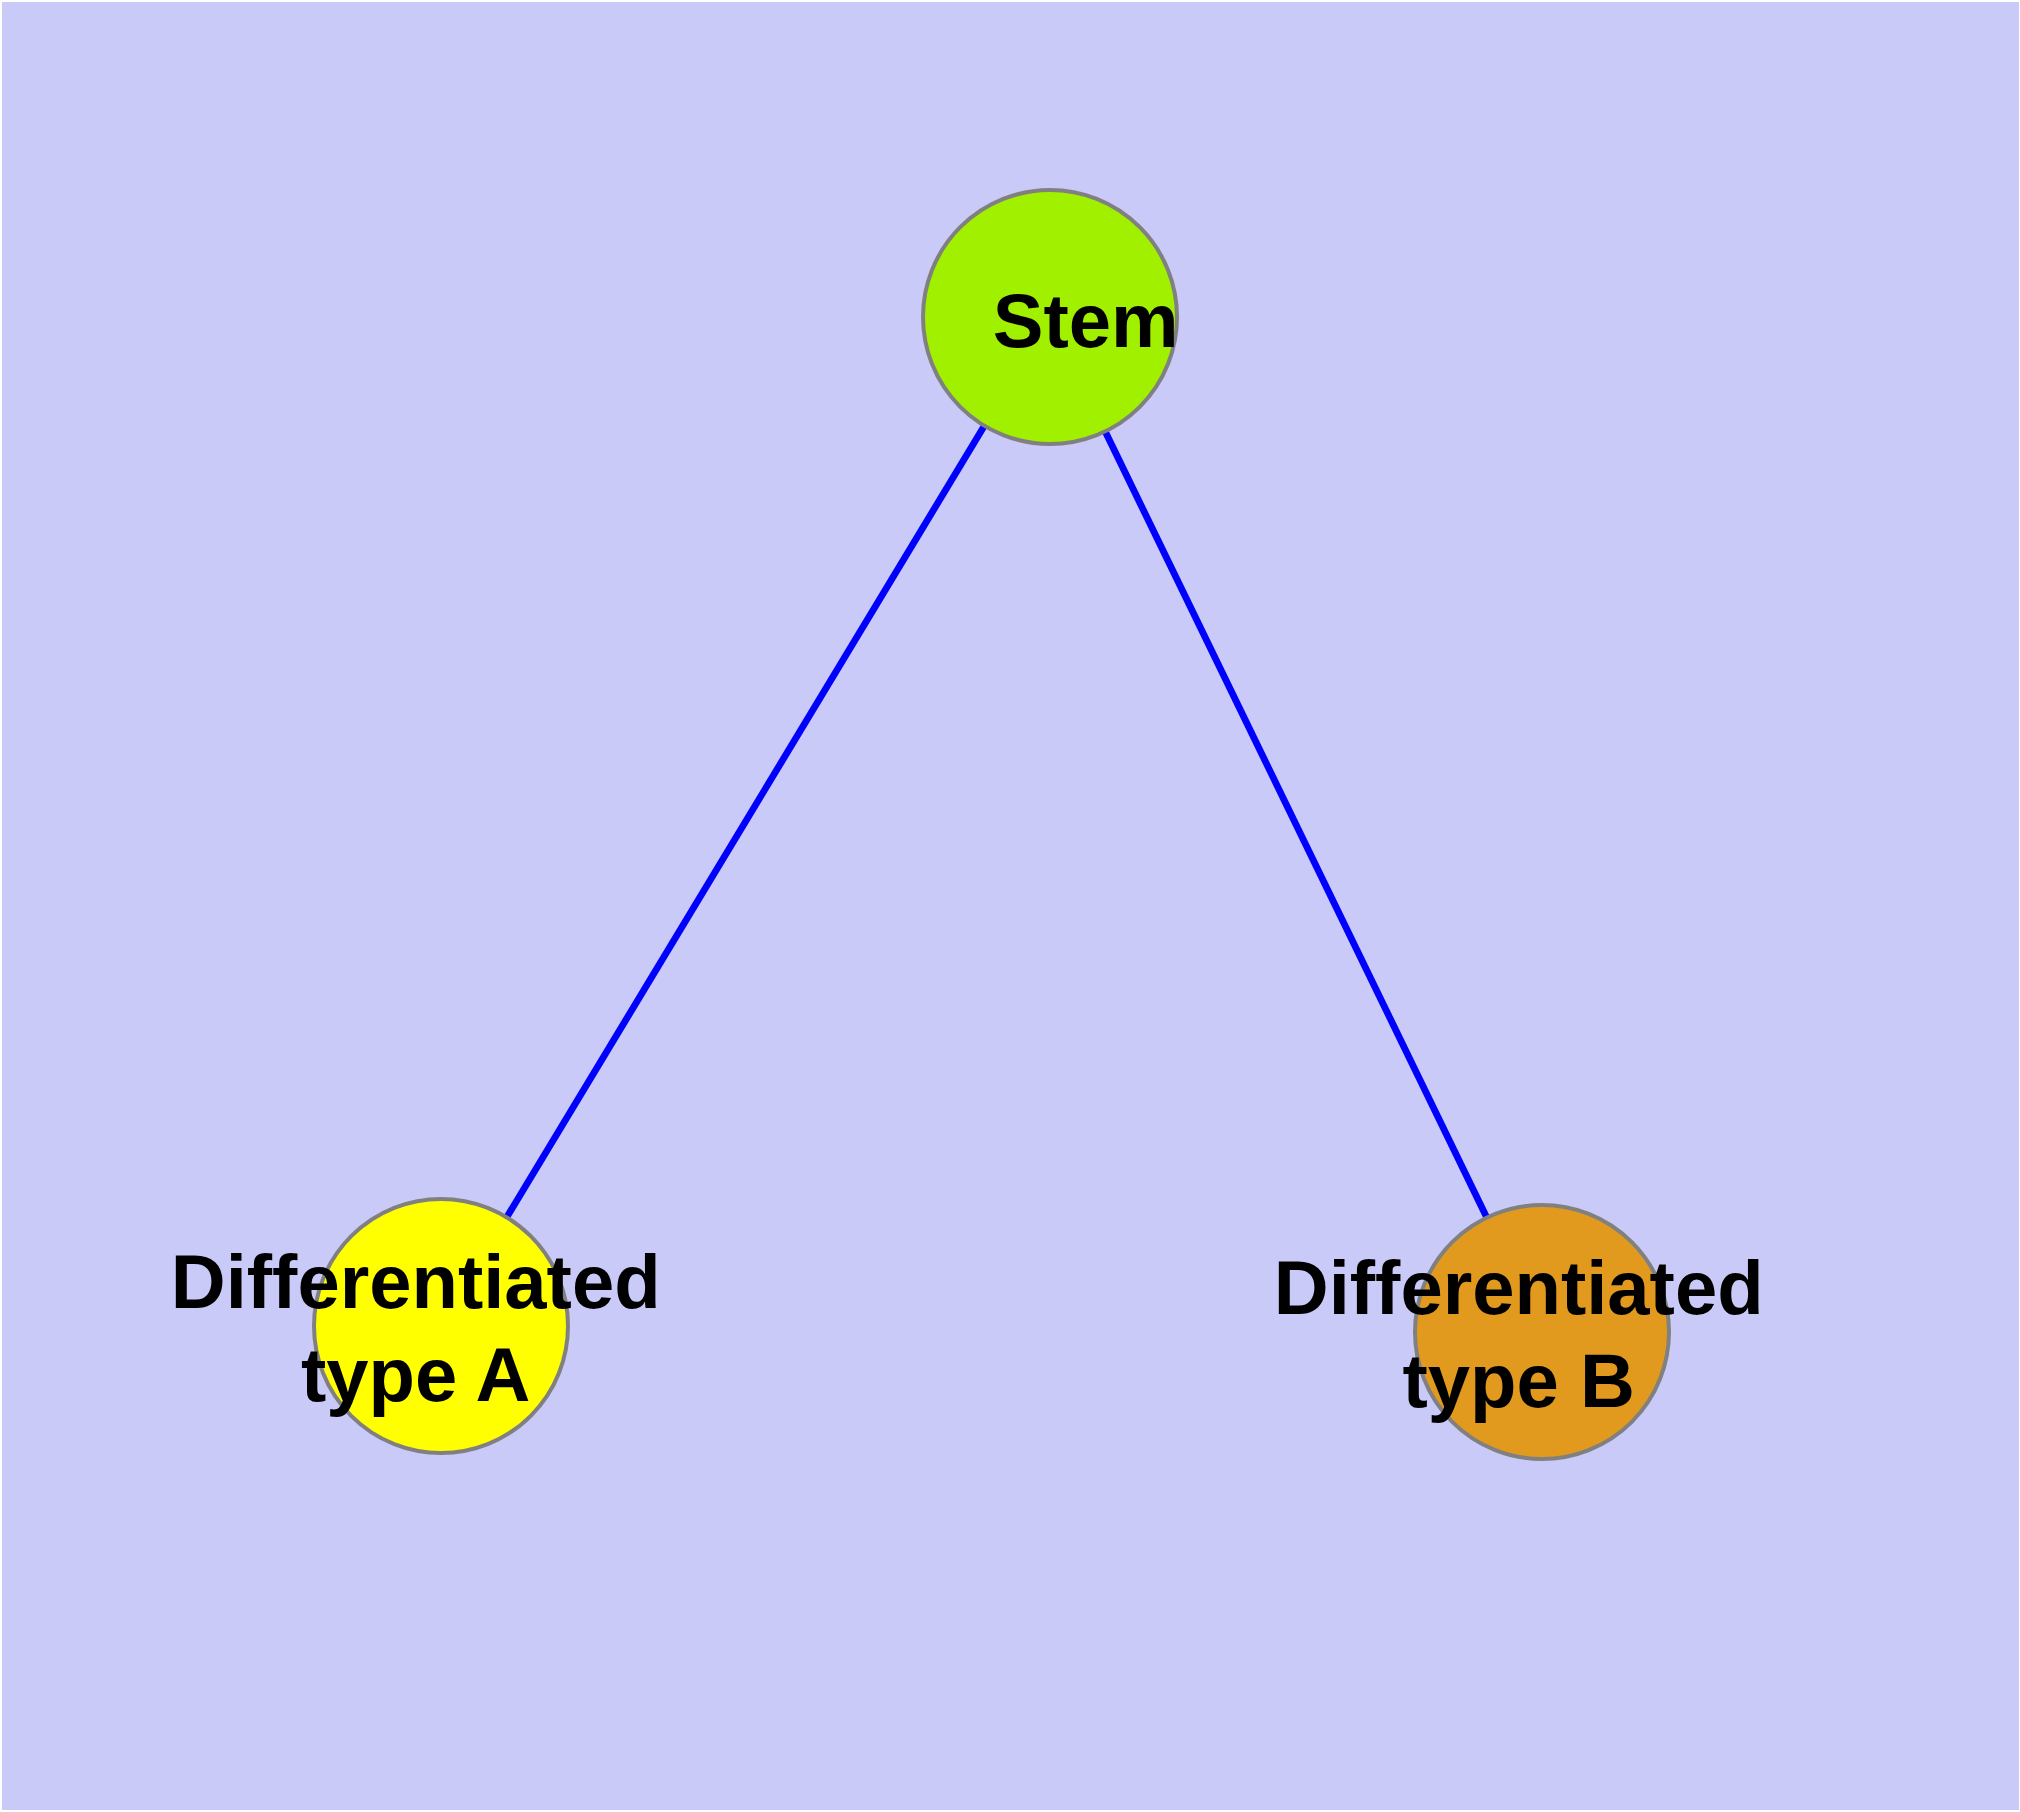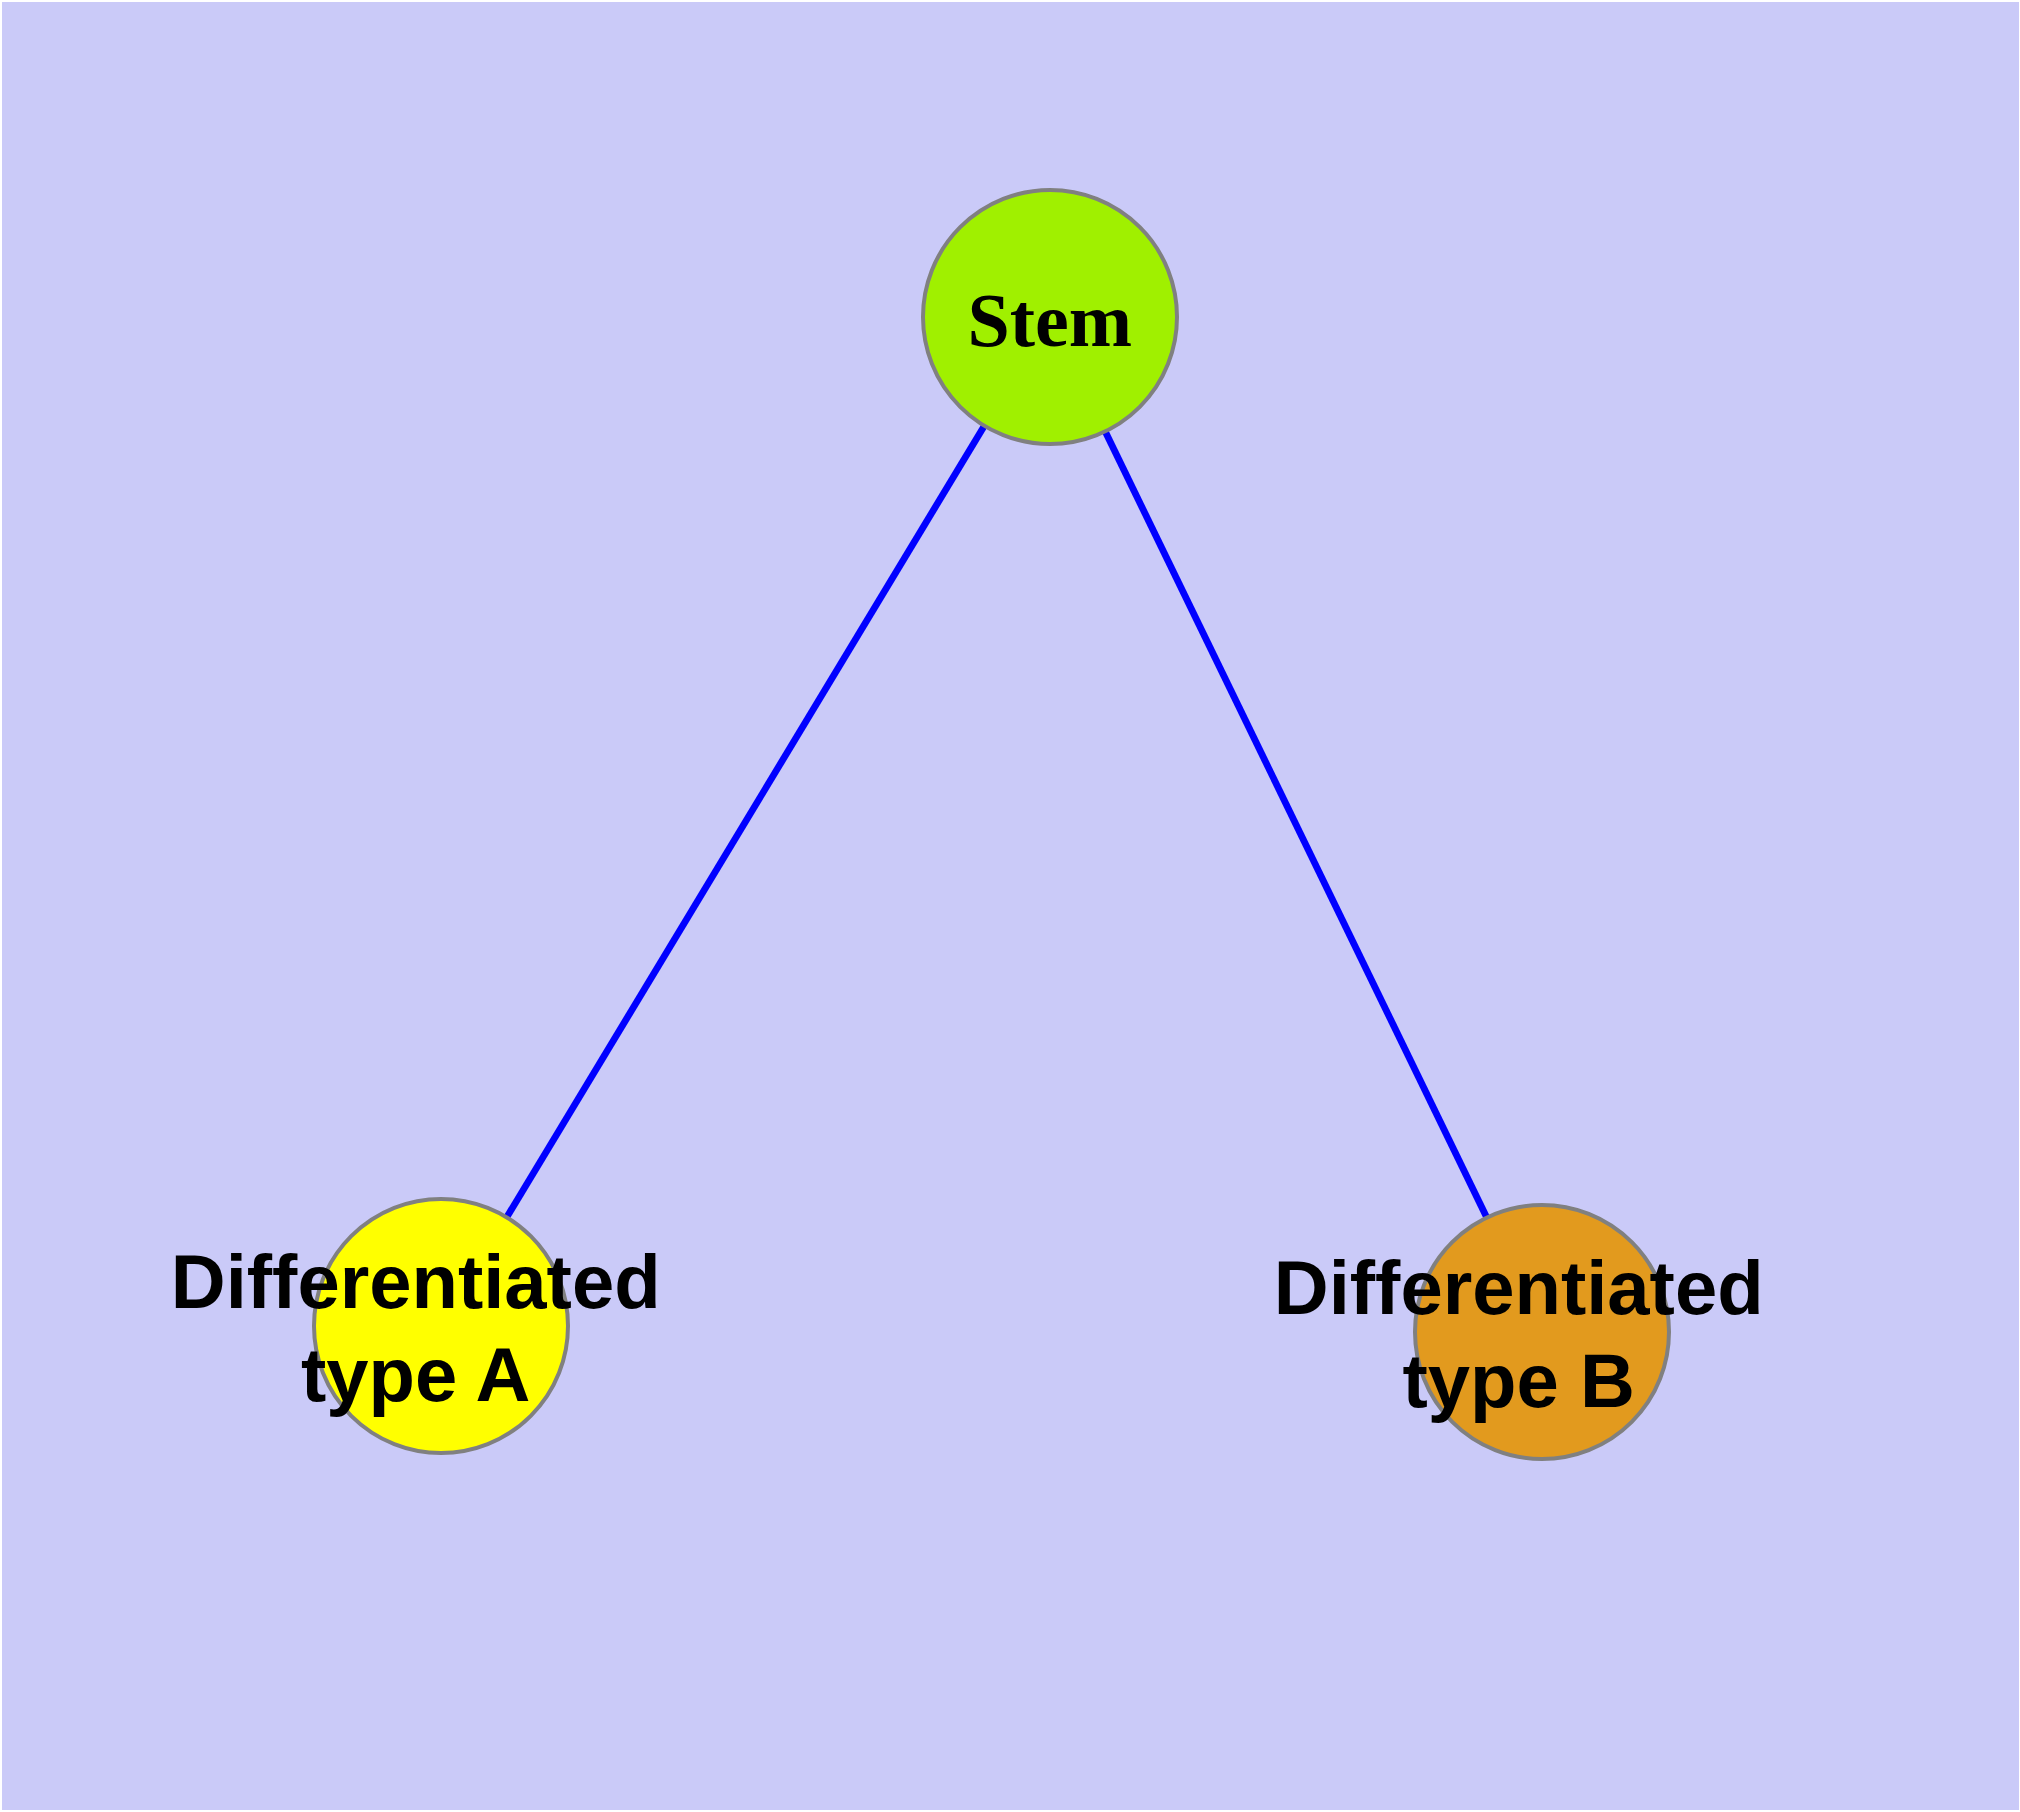--- a/index.html
+++ b/index.html
@@ -35,21 +35,21 @@
     position: absolute;
     transform: translate(-50%, -50%);
     text-align: center;
     font-weight: bold;
     font-size: 76px;
     line-height: 93px;
     white-space: pre-line;
     color: #000000;
     pointer-events: none;
   }
-  .label-stem   { left: 1048px; top: 318px; font-family: Liberation Serif, serif;  }
+  .label-stem   { left: 1084px; top: 318px;  }
   .label-type-a { left: 414px;  top: 1326px; }
   .label-type-b { left: 1517px; top: 1332px; }
   .frame {
     position: absolute;
     inset: 0;
     border: 1.7px solid #ffffff;
     pointer-events: none;
     z-index: 50;
   }
 </style>

